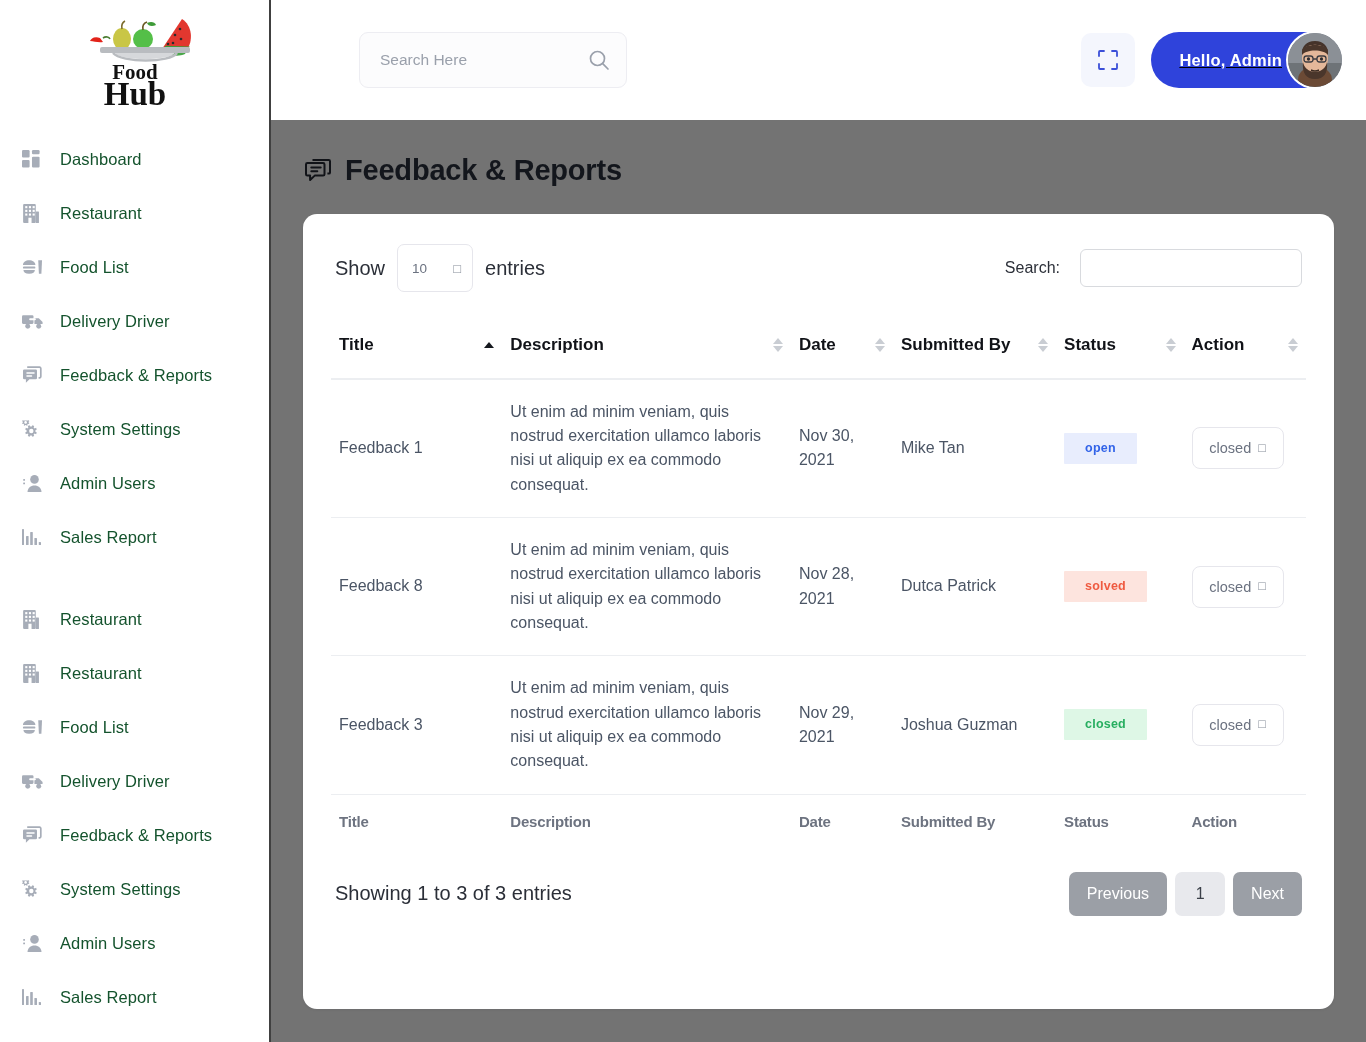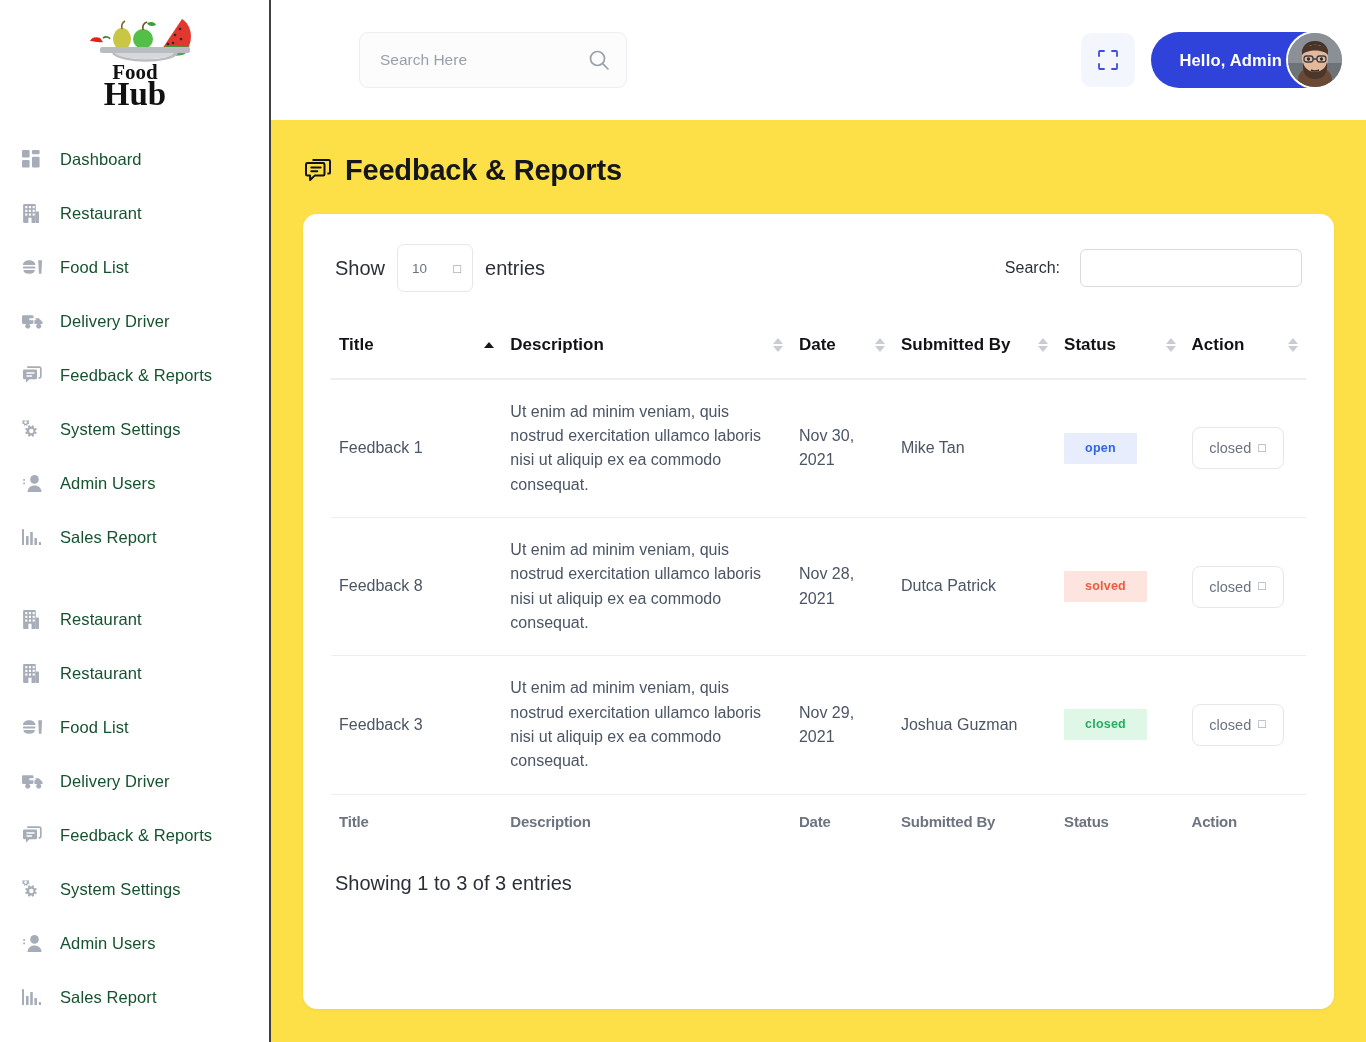--- a/index.html
+++ b/index.html
@@ -46,21 +46,21 @@
     font-size: 16.5px;
     color: #14532d;
     letter-spacing: 0.1px;
     white-space: nowrap;
   }
 
   
   .main {
     flex: 1; height: 1042px;
     display: flex; flex-direction: column;
-    background: #fde047;
+    background: #737373;
     overflow: hidden;
   }
   .topbar {
     height: 120px; min-height: 120px;
     background: #ffffff;
     display: flex; align-items: center;
     padding: 0 28px 0 88px;
     position: relative;
   }
   .search-box {
@@ -92,20 +92,21 @@
   }
   .fs-btn svg { display: block; }
   .admin-pill {
     height: 56px;
     background: #2f43db;
     border-radius: 28px;
     display: flex; align-items: center;
     padding-left: 28px; padding-right: 56px;
     position: relative;
     cursor: pointer;
+    text-decoration: underline;
   }
   .admin-pill .hello {
     color: #ffffff; font-size: 16.5px; font-weight: bold;
     letter-spacing: .2px; white-space: nowrap;
   }
   .avatar {
     position: absolute; right: -6px; top: -1px;
     width: 58px; height: 58px; border-radius: 50%;
     border: 2px solid #ffffff;
     overflow: hidden;
@@ -701,18 +702,23 @@
               <td>Date</td>
               <td>Submitted By</td>
               <td>Status</td>
               <td>Action</td>
             </tr>
           </tfoot>
         </table>
 
         <div class="card-bottom">
           <span class="showing-info">Showing 1 to 3 of 3 entries</span>
+          <div class="pager">
+            <div class="pg-btn prev">Previous</div>
+            <div class="pg-btn num">1</div>
+            <div class="pg-btn next">Next</div>
+          </div>
         </div>
 
       </section>
     </main>
   </div>
 </div>
 
 </body></html>

